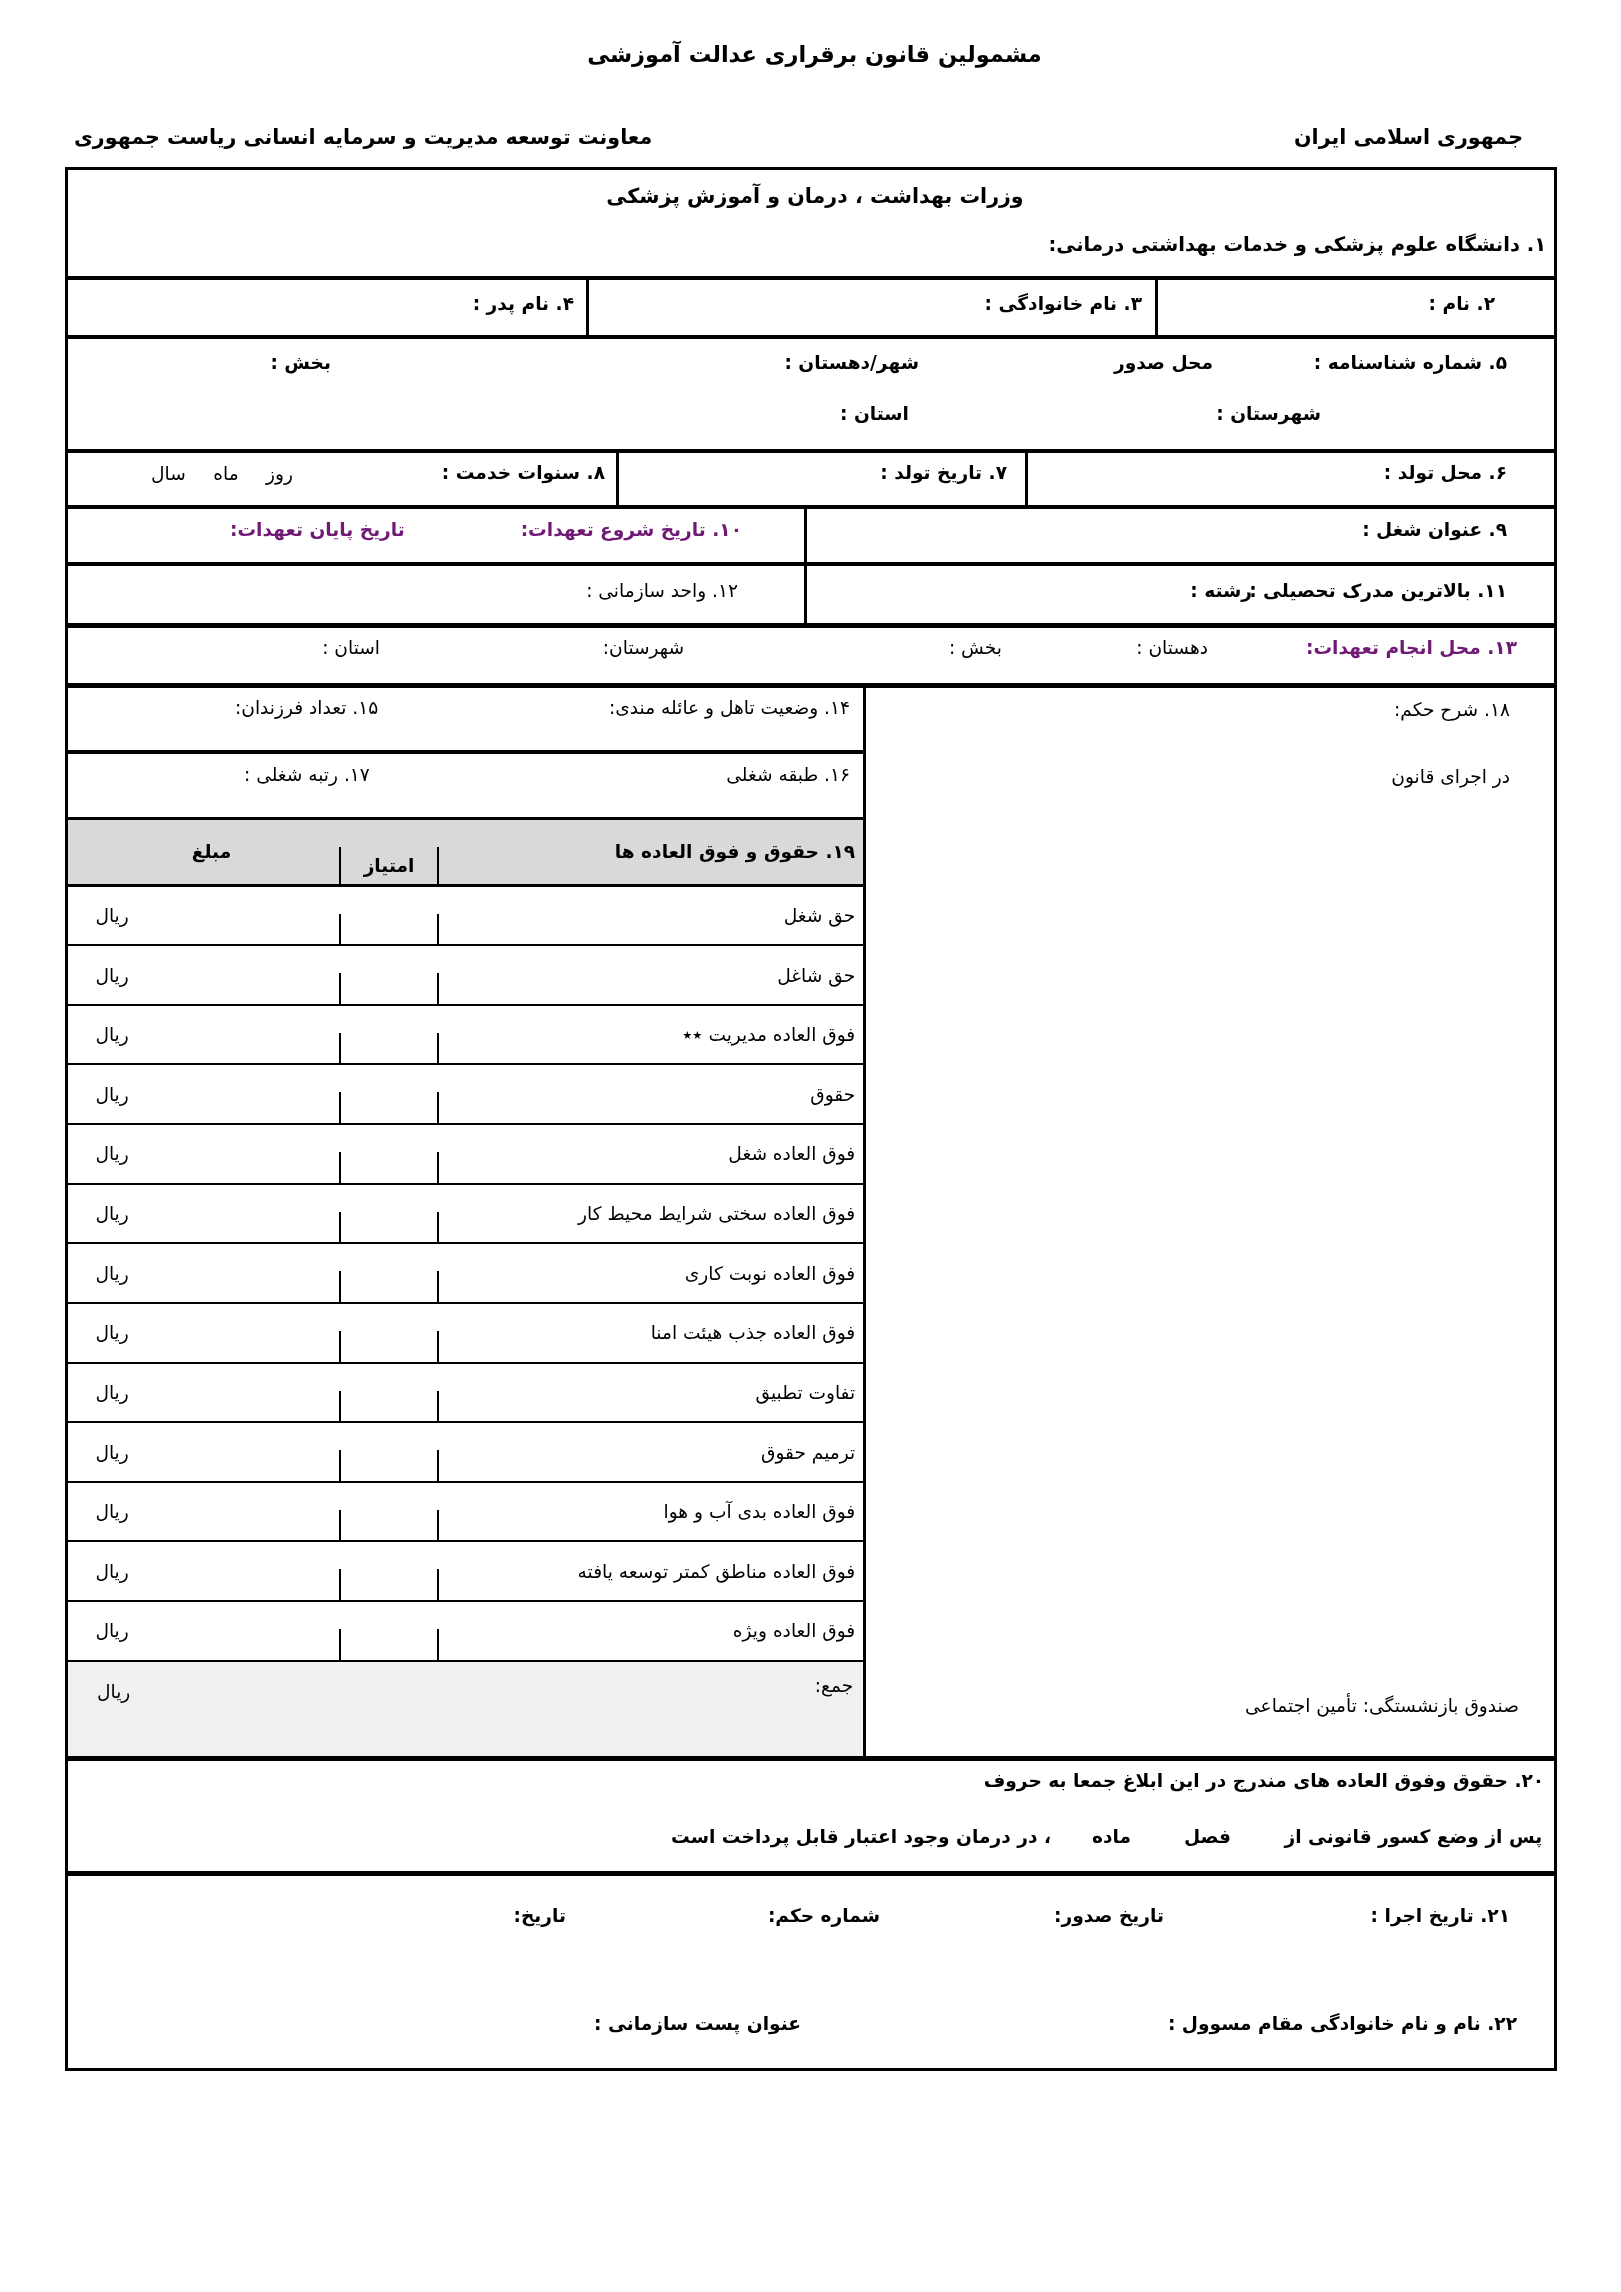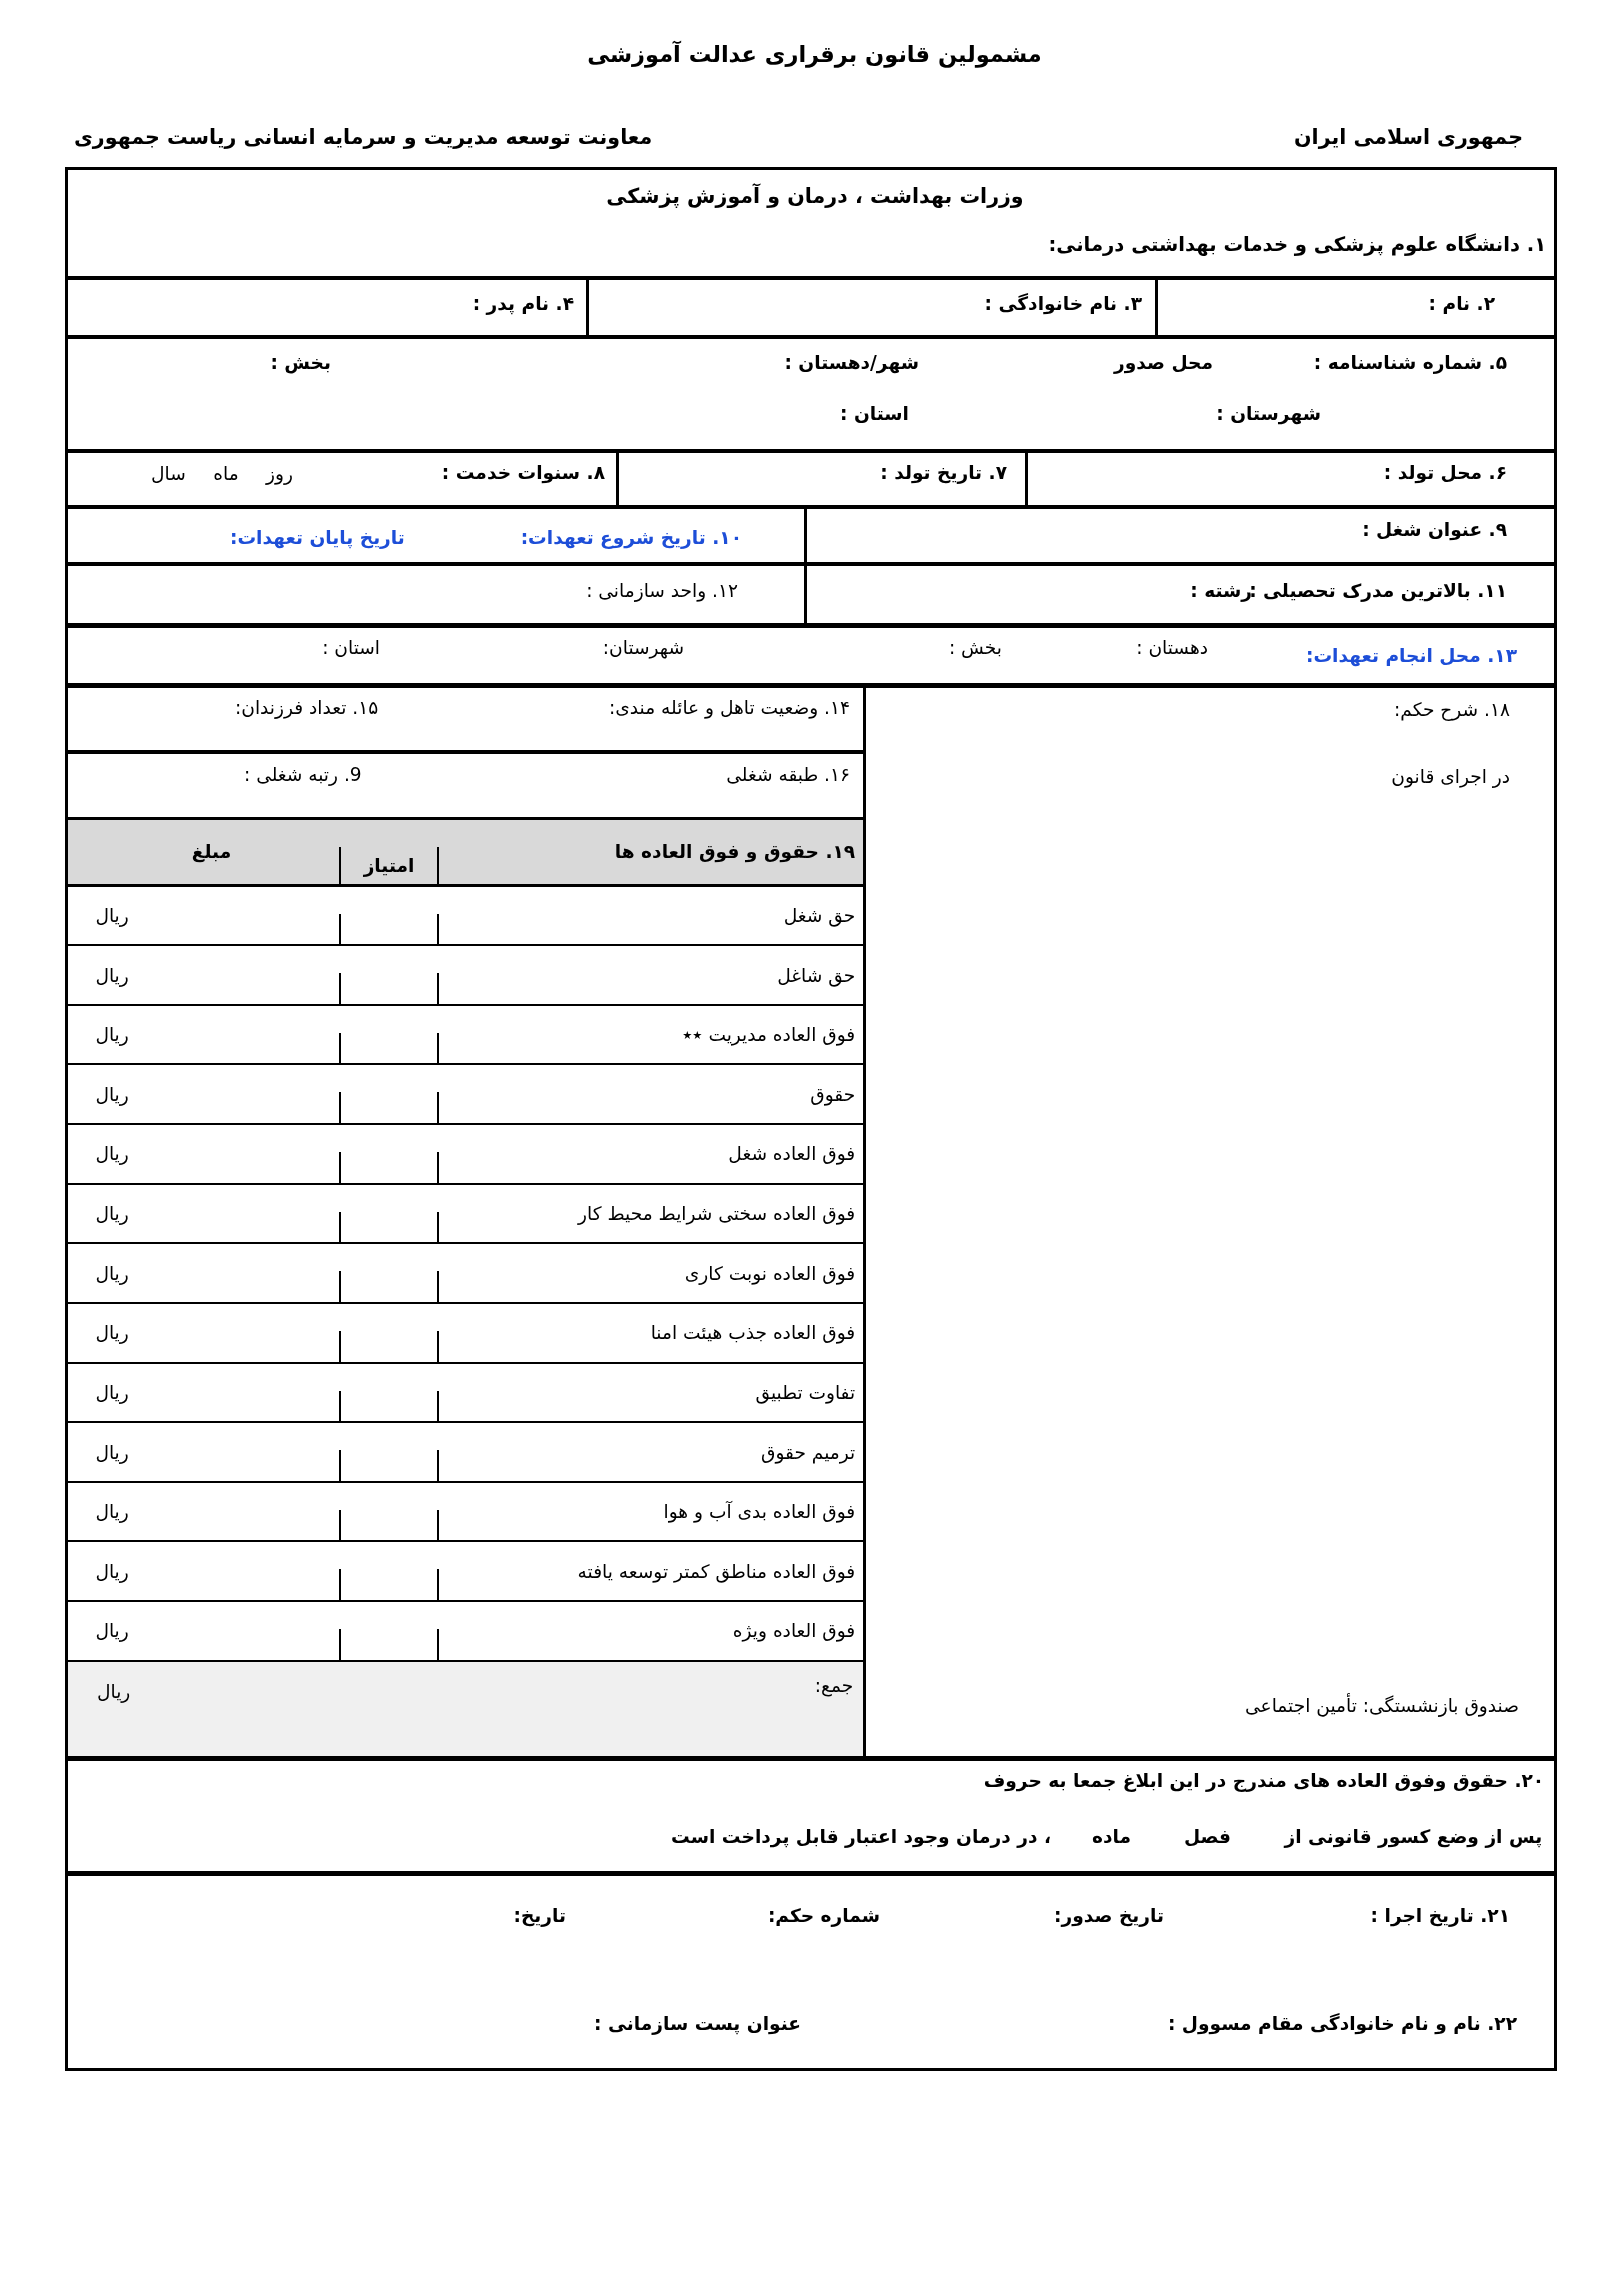--- a/index.html
+++ b/index.html
@@ -4,21 +4,21 @@
 <style>
   * { margin:0; padding:0; box-sizing:border-box; }
   html,body { background:#ffffff; }
   .page {
     position:relative; width:1621px; height:2293px; background:#ffffff;
     font-family:"DejaVu Sans", sans-serif; color:#000; direction:rtl; overflow:hidden;
   }
   .abs { position:absolute; white-space:nowrap; }
   .lbl { font-size:18.6px; }
   .b   { font-weight:bold; }
-  .red { color:#1d4ed8; font-weight:bold;margin-top:8px; }
+  .red { color:#701a75; font-weight:bold; }
   .center { text-align:center;padding-left:8px; }
 
   .box {
     position:absolute; left:65px; top:167px; width:1492px; height:1904px;
     border:3.9px solid #000;
   }
   
   .hl { position:absolute; left:0; right:0; background:#000; height:3.9px; }
   .hl.thick { height:4.9px; }
   .hl.leftcol { right:auto; left:0; width:795px; }
@@ -102,21 +102,21 @@
     <div class="vl" style="left:795px; top:513px; height:1078px;"></div>
 
     <div class="abs lbl" style="top:529px; right:44px;">۱۸. شرح حکم:</div>
     <div class="abs lbl" style="top:596px; right:44px;">در اجرای قانون</div>
     <div class="abs lbl" style="top:1525px; right:35px;text-align:right;">صندوق بازنشستگی: تأمین اجتماعی</div>
 
     <div class="abs lbl" style="top:527px; right:704px;">۱۴. وضعیت تاهل و عائله مندی:</div>
     <div class="abs lbl" style="top:527px; left:167px;">۱۵. تعداد فرزندان:</div>
     <div class="hl leftcol" style="top:580px;"></div>
     <div class="abs lbl" style="top:594px; right:704px;">۱۶. طبقه شغلی</div>
-    <div class="abs lbl" style="top:594px; left:176px;">9. رتبه شغلی :</div>
+    <div class="abs lbl" style="top:594px; left:176px;">۱۷. رتبه شغلی :</div>
 
     <div class="tbl">
       <div class="trow head">
         <div class="c-label">۱۹. حقوق و فوق العاده ها</div>
         <div class="c-score">امتیاز</div>
         <div class="c-amount head-amt">مبلغ</div>
       </div>
 
       <div class="trow data">
         <div class="c-label">حق شغل</div>

